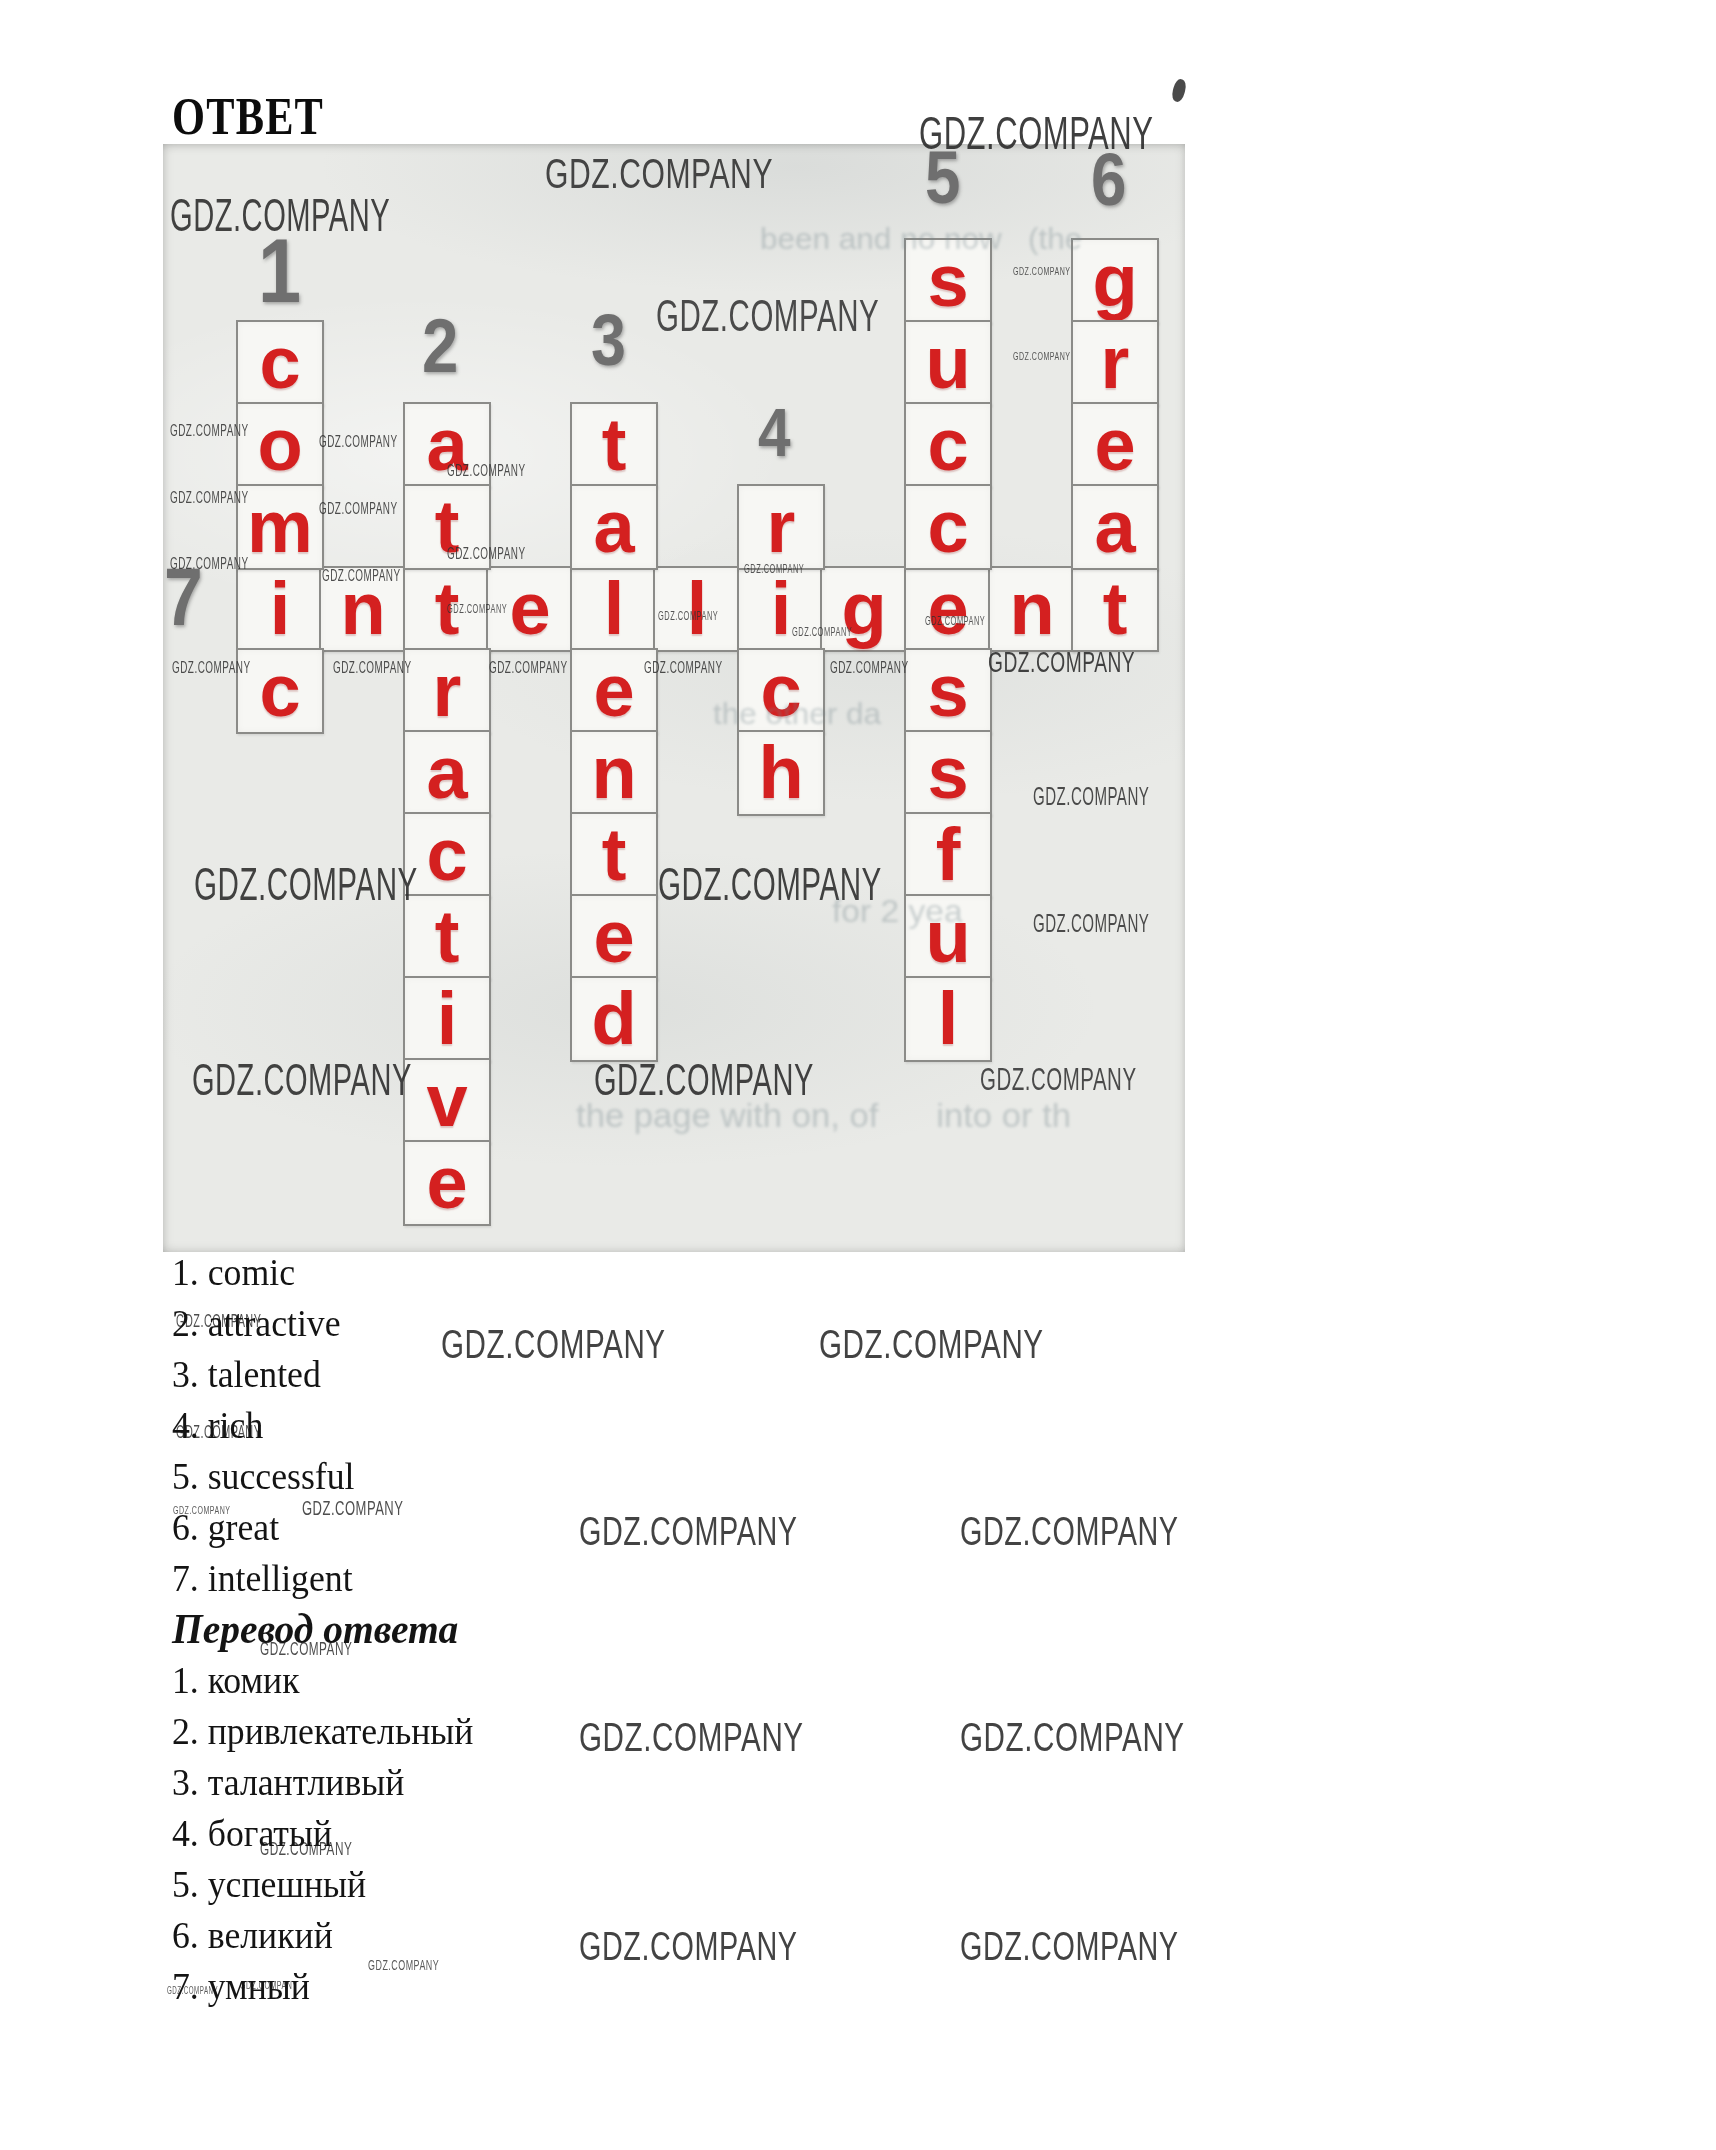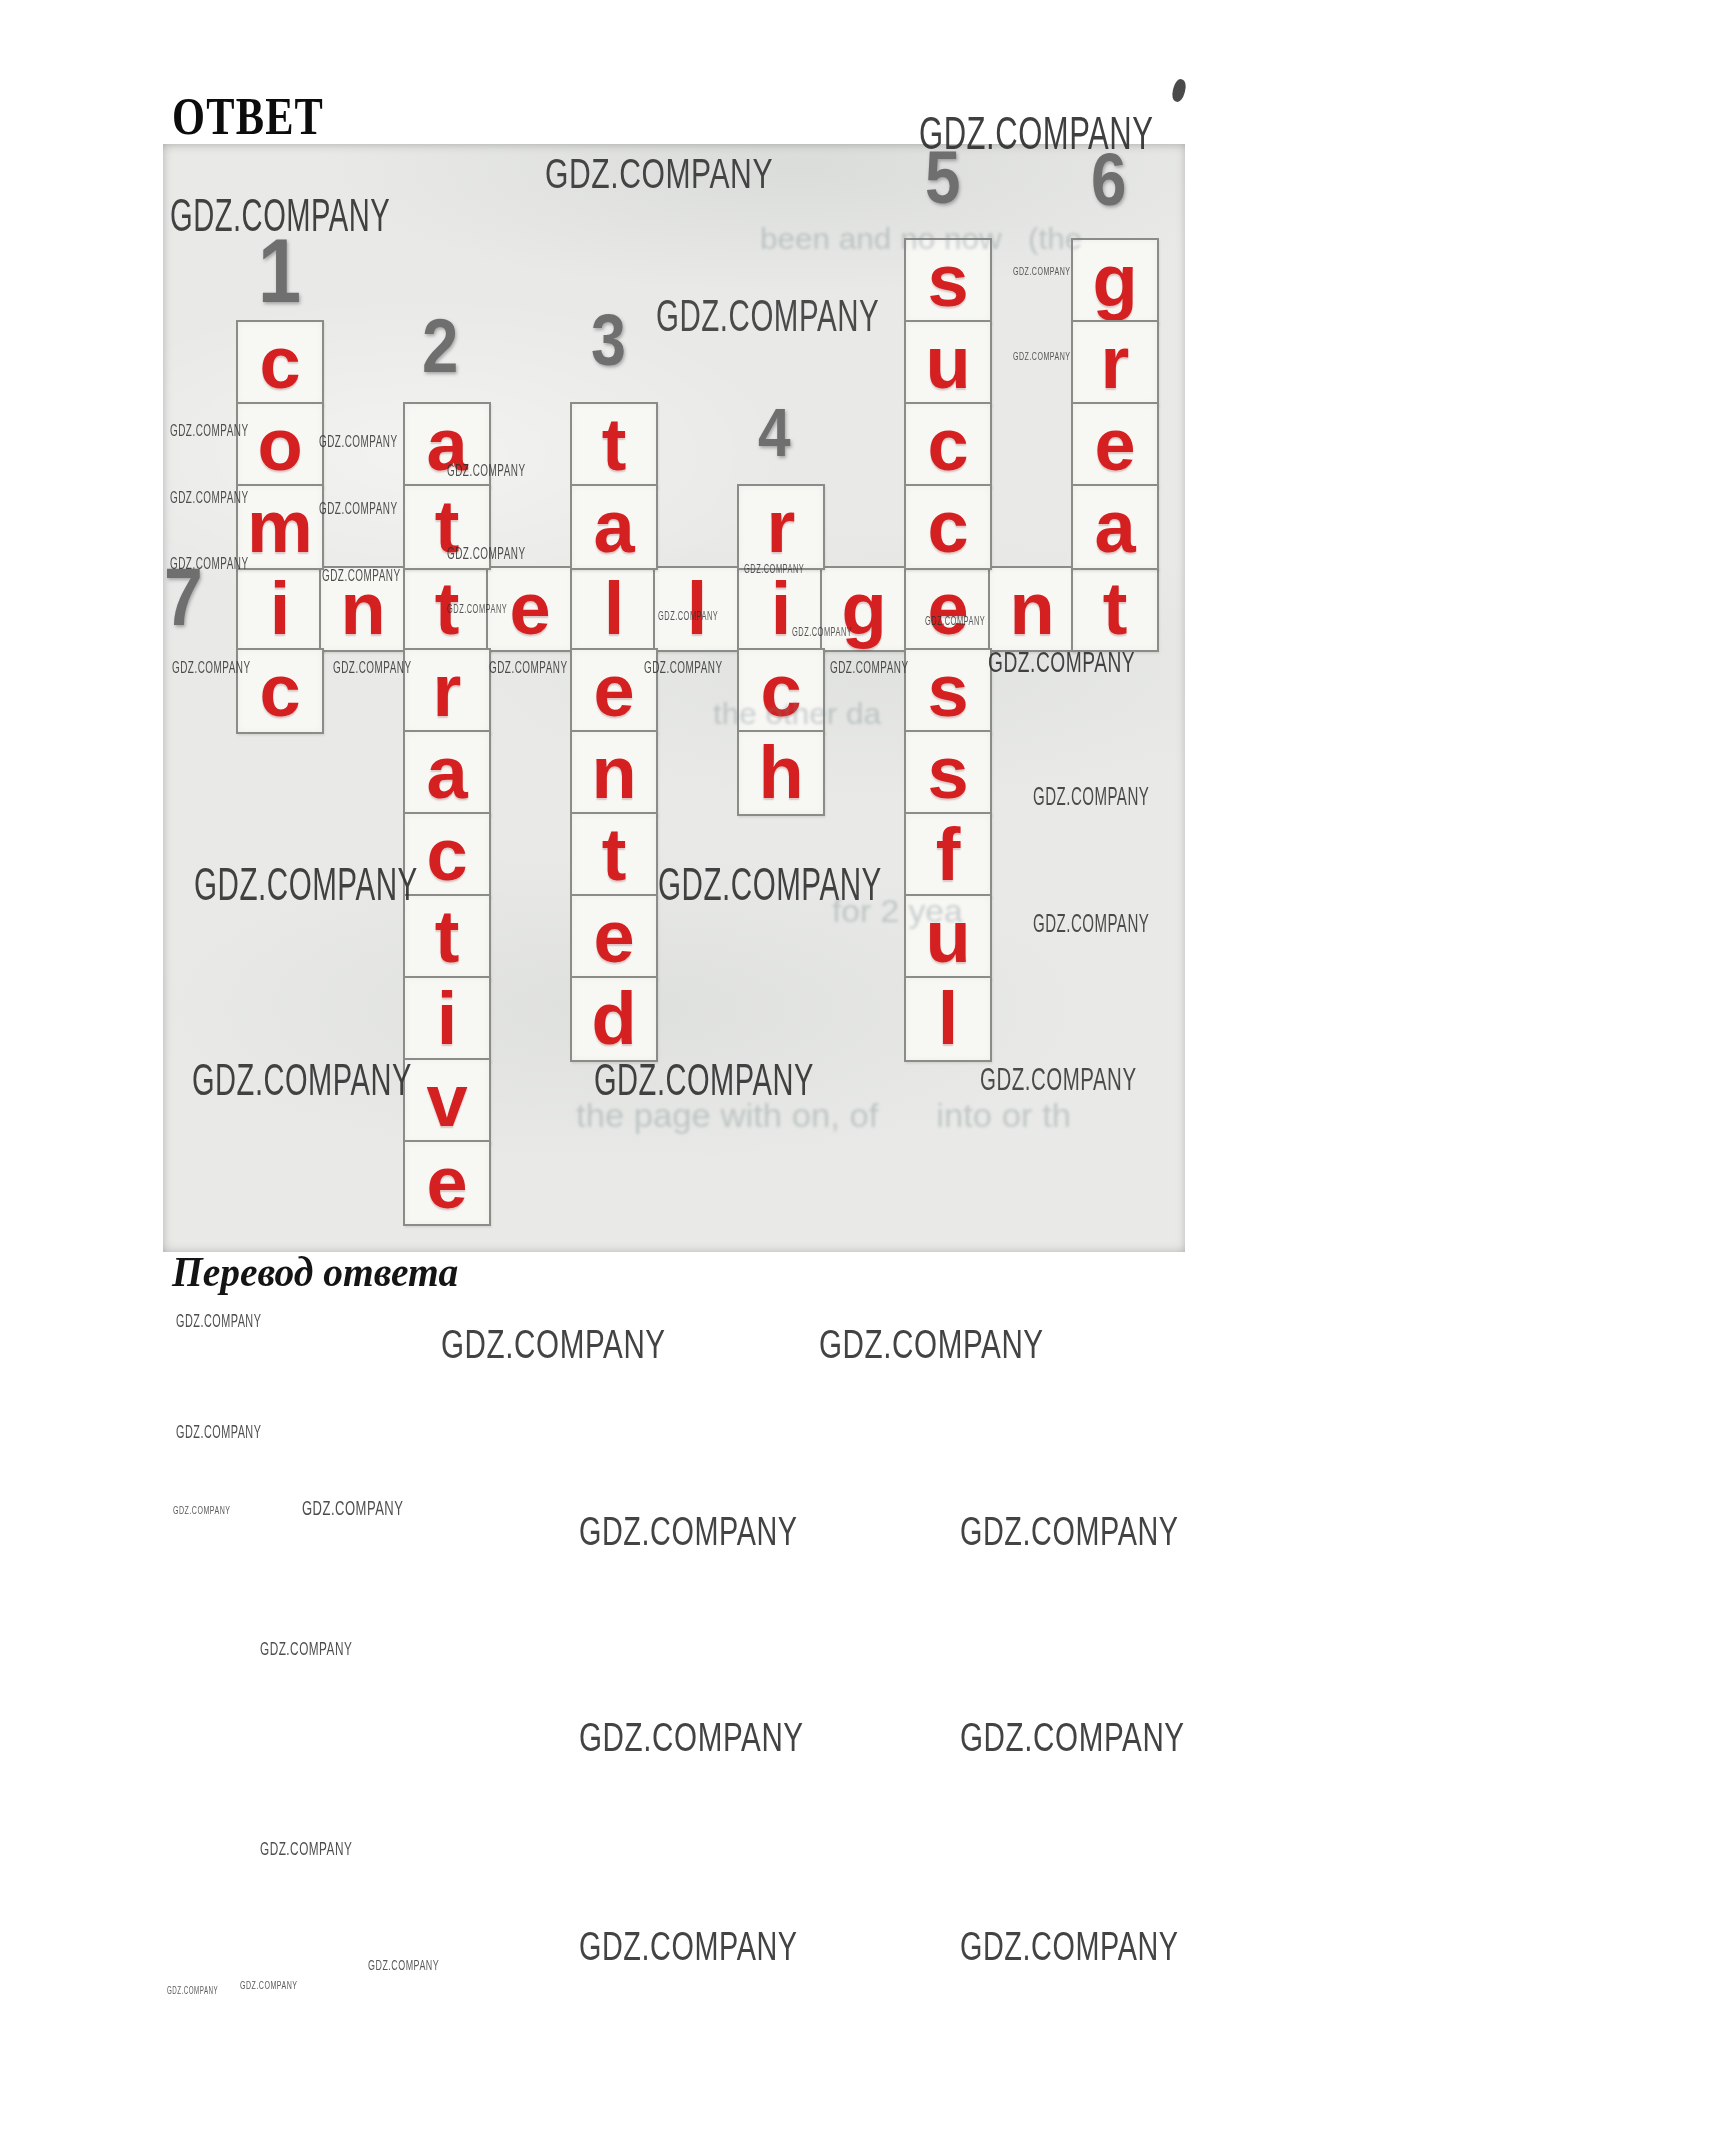--- a/index.html
+++ b/index.html
@@ -277,17 +277,35 @@
     <span class="wm" style="left: 368px; top: 1960px; font-size: 14.4px; transform: scaleX(0.62); opacity: 0.8;">GDZ.COMPANY</span>
     <span class="wm" style="left: 240px; top: 1981px; font-size: 11.4px; transform: scaleX(0.62); opacity: 0.8;">GDZ.COMPANY</span>
     <span class="wm" style="left: 167px; top: 1987px; font-size: 10px; transform: scaleX(0.62); opacity: 0.8;">GDZ.COMPANY</span>
     <div class="ghost" style="left: 760px; top: 224px; font-size: 30px;">been and no now   (the</div>
     <div class="ghost" style="left: 713px; top: 699px; font-size: 30px;">the other da</div>
     <div class="ghost" style="left: 832px; top: 895px; font-size: 32px;">for 2 yea</div>
     <div class="ghost" style="left: 576px; top: 1099px; font-size: 33px;">the page with on, of      into or th</div>
   </div>
 
 <div class="list-col">
+  <div>
+      <div class="line">1. comic</div>
+      <div class="line">2. attractive</div>
+      <div class="line">3. talented</div>
+      <div class="line">4. rich</div>
+      <div class="line">5. successful</div>
+      <div class="line">6. great</div>
+      <div class="line">7. intelligent</div>
+    </div>
   <div class="trans-header">Перевод ответа</div>
+  <div>
+      <div class="line">1. комик</div>
+      <div class="line">2. привлекательный</div>
+      <div class="line">3. талантливый</div>
+      <div class="line">4. богатый</div>
+      <div class="line">5. успешный</div>
+      <div class="line">6. великий</div>
+      <div class="line">7. умный</div>
+    </div>
 </div>
 
 <div class="smudge"></div>
 
 
 </body></html>

